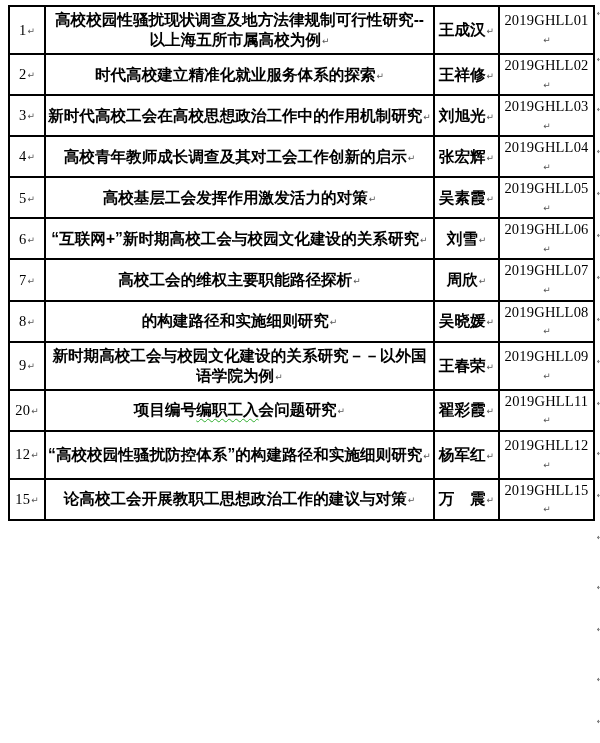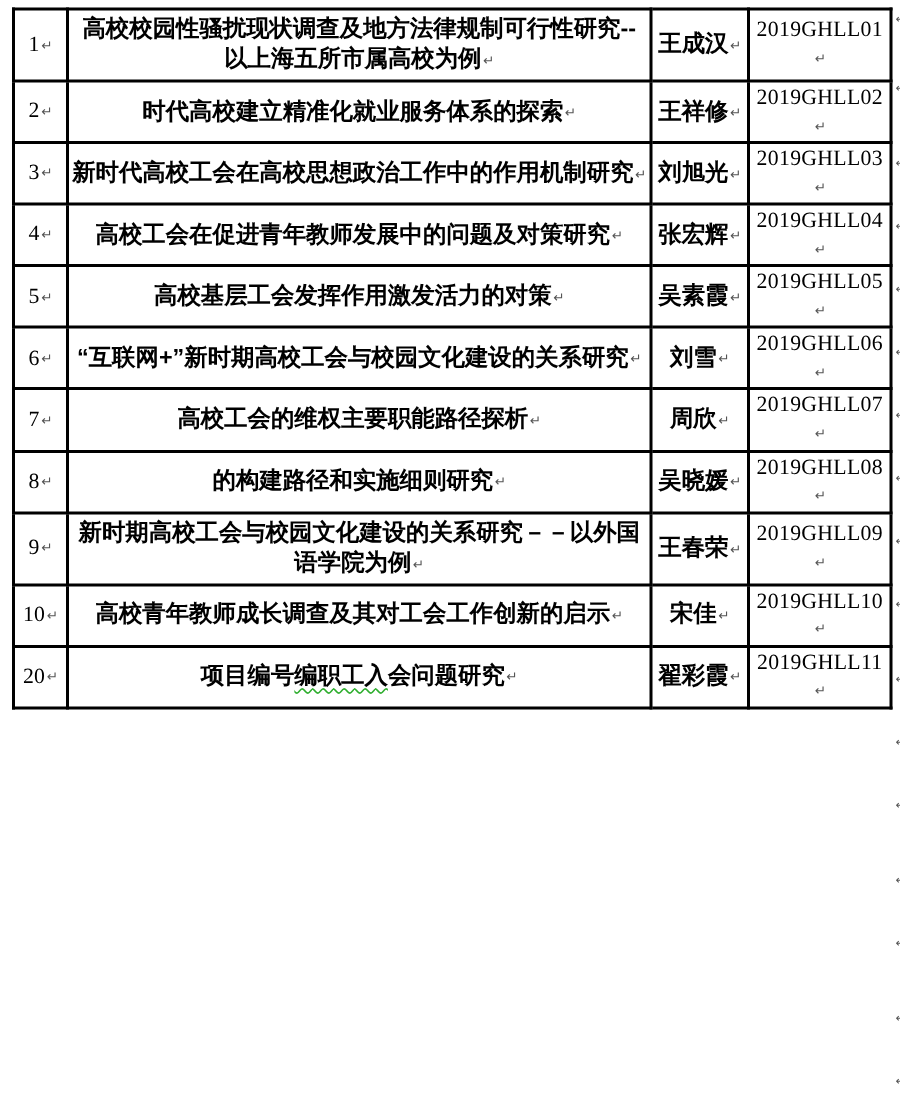--- a/index.html
+++ b/index.html
@@ -118,21 +118,21 @@
 
       <tr class="row">
         <td class="c-no"><span>3</span><span class="mark">↵</span></td>
         <td class="c-title"><span>新时代高校工会在高校思想政治工作中的作用机制研究</span><span class="mark">↵</span></td>
         <td class="c-app"><span>刘旭光</span><span class="mark">↵</span></td>
         <td class="c-pid"><span>2019GHLL03</span><span class="mark">↵</span></td>
       </tr>
 
       <tr class="row">
         <td class="c-no"><span>4</span><span class="mark">↵</span></td>
-        <td class="c-title"><span>高校工会在促进青年教师发展中的问题及对策研究</span><span class="mark">↵</span></td>
+        <td class="c-title"><span>高校青年教师成长调查及其对工会工作创新的启示</span><span class="mark">↵</span></td>
         <td class="c-app"><span>张宏辉</span><span class="mark">↵</span></td>
         <td class="c-pid"><span>2019GHLL04</span><span class="mark">↵</span></td>
       </tr>
 
       <tr class="row">
         <td class="c-no"><span>5</span><span class="mark">↵</span></td>
         <td class="c-title"><span>高校基层工会发挥作用激发活力的对策</span><span class="mark">↵</span></td>
         <td class="c-app"><span>吴素霞</span><span class="mark">↵</span></td>
         <td class="c-pid"><span>2019GHLL05</span><span class="mark">↵</span></td>
       </tr>
@@ -158,37 +158,43 @@
         <td class="c-pid"><span>2019GHLL08</span><span class="mark">↵</span></td>
       </tr>
 
       <tr class="row tall">
         <td class="c-no"><span>9</span><span class="mark">↵</span></td>
         <td class="c-title"><span>新时期高校工会与校园文化建设的关系研究－－以外国语学院为例</span><span class="mark">↵</span></td>
         <td class="c-app"><span>王春荣</span><span class="mark">↵</span></td>
         <td class="c-pid"><span>2019GHLL09</span><span class="mark">↵</span></td>
       </tr>
 
-      <tr class="row">
-        <td class="c-no"><span>10</span><span class="mark">↵</span></td>
-        <td class="c-title"><span>高校青年教师成长调查及其对工会工作创新的启示</span><span class="mark">↵</span></td>
-        <td class="c-app"><span>宋佳</span><span class="mark">↵</span></td>
-        <td class="c-pid"><span>2019GHLL10</span><span class="mark">↵</span></td>
-      </tr>
 
       <tr class="row">
         <td class="c-no"><span>20</span><span class="mark">↵</span></td>
         <td class="c-title"><span>项目编号</span><span class="squiggle">编职工入</span><span>会问题研究</span><span class="mark">↵</span></td>
         <td class="c-app"><span>翟彩霞</span><span class="mark">↵</span></td>
         <td class="c-pid"><span>2019GHLL11</span><span class="mark">↵</span></td>
       </tr>
 
-
-
-
+      <tr class="row tall">
+        <td class="c-no"><span>12</span><span class="mark">↵</span></td>
+        <td class="c-title"><span>“高校校园性骚扰防控体系”的构建路径和实施细则研究</span><span class="mark">↵</span></td>
+        <td class="c-app"><span>杨军红</span><span class="mark">↵</span></td>
+        <td class="c-pid"><span>2019GHLL12</span><span class="mark">↵</span></td>
+      </tr>
+
+
+
+      <tr class="row">
+        <td class="c-no"><span>15</span><span class="mark">↵</span></td>
+        <td class="c-title"><span>论高校工会开展教职工思想政治工作的建议与对策</span><span class="mark">↵</span></td>
+        <td class="c-app"><span>万　震</span><span class="mark">↵</span></td>
+        <td class="c-pid"><span>2019GHLL15</span><span class="mark">↵</span></td>
+      </tr>
 
     </tbody>
   </table>
 
   <div class="gutter">
     <div class="g first"><span class="mark">↵</span></div>
     <div class="g tall"><span class="mark">↵</span></div>
     <div class="g"><span class="mark">↵</span></div>
     <div class="g"><span class="mark">↵</span></div>
     <div class="g"><span class="mark">↵</span></div>

